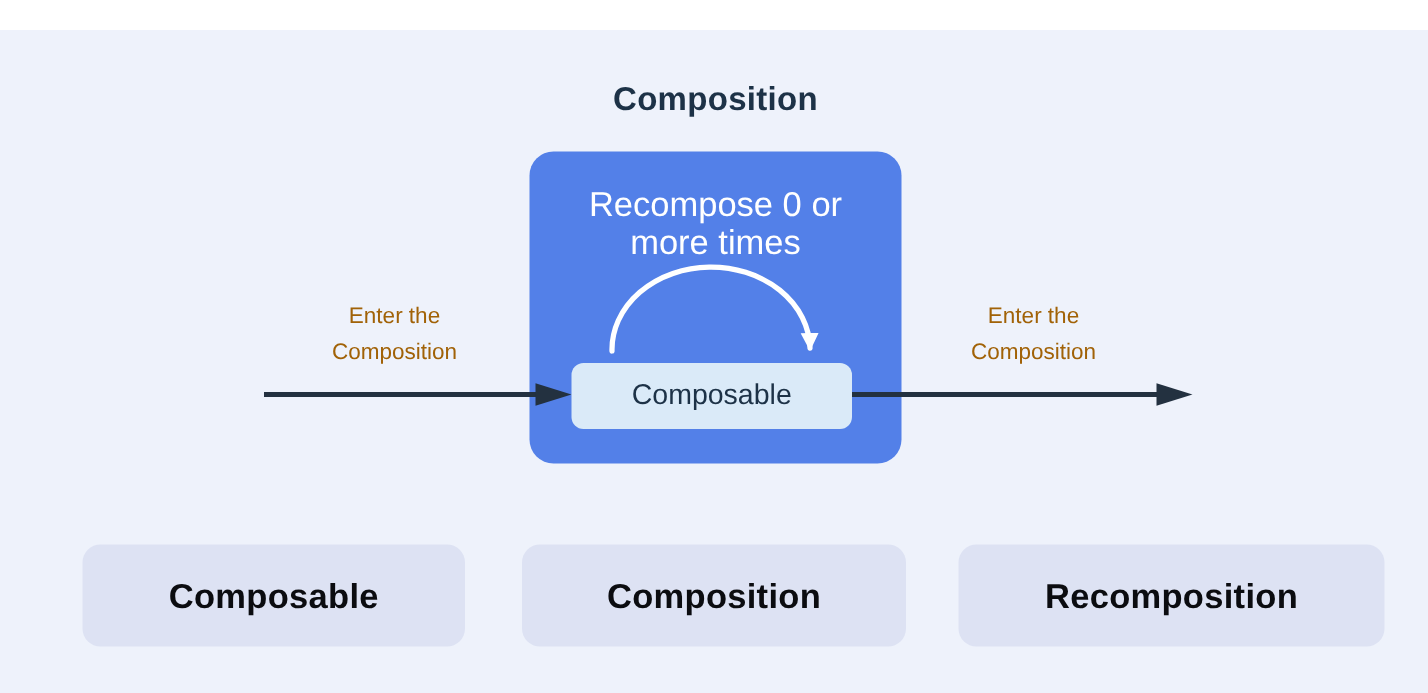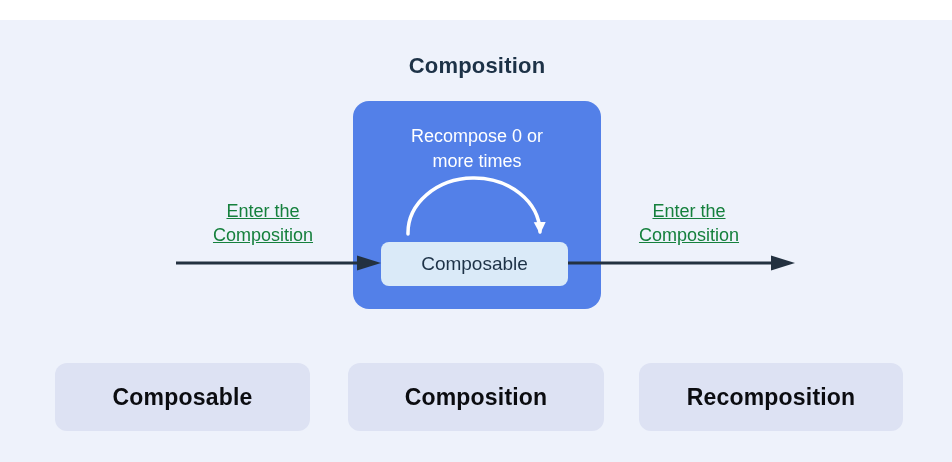--- a/index.html
+++ b/index.html
@@ -26,21 +26,21 @@
     left: 353px; top: 81px;
     width: 248px; height: 208px;
     background: #5380e8;
     border-radius: 16px;
   }
   .recompose-label {
     position: absolute;
     left: 0; top: 23px; width: 248px;
     text-align: center;
     color: #ffffff;
-    font-size: 18px;
+    font-size: 23px;
     line-height: 25px;
     white-space: pre-line;
   }
   .flow-svg {
     position: absolute;
     left: 0; top: 0;
     width: 952px; height: 462px;
     pointer-events: none;
   }
   .composable-node {
@@ -52,45 +52,44 @@
     display: flex;
     align-items: center;
     justify-content: center;
     font-size: 19px;
     color: #1d3247;
   }
   .side-label {
     position: absolute;
     top: 179px; width: 200px;
     text-align: center;
-    color: #15803d;
-    font-size: 18px;
+    color: #a16207;
+    font-size: 15px;
     line-height: 24px;
     white-space: pre-line;
-    text-decoration: underline;
   }
   .side-label.enter { left: 163px; }
   .side-label.leave { left: 589px; }
   .answer-card {
     position: absolute;
     top: 343px; height: 68px;
     background: #dde2f3;
     border-radius: 12px;
     display: flex;
     align-items: center;
     justify-content: center;
     font-size: 23px;
     font-weight: bold;
     color: #0b0c10;
     cursor: pointer;
     letter-spacing: 0.2px;
   }
   .answer-card.c1 { left: 55px;  width: 255px; }
   .answer-card.c2 { left: 348px; width: 256px; }
-  .answer-card.c3 { left: 639px; width: 264px; }
+  .answer-card.c3 { left: 639px; width: 284px; }
 </style>
 </head>
 <body>
 
 <div class="canvas">
 
   <div class="diagram-title">Composition</div>
 
   <div class="composition-box">
     <div class="recompose-label">Recompose 0 or

